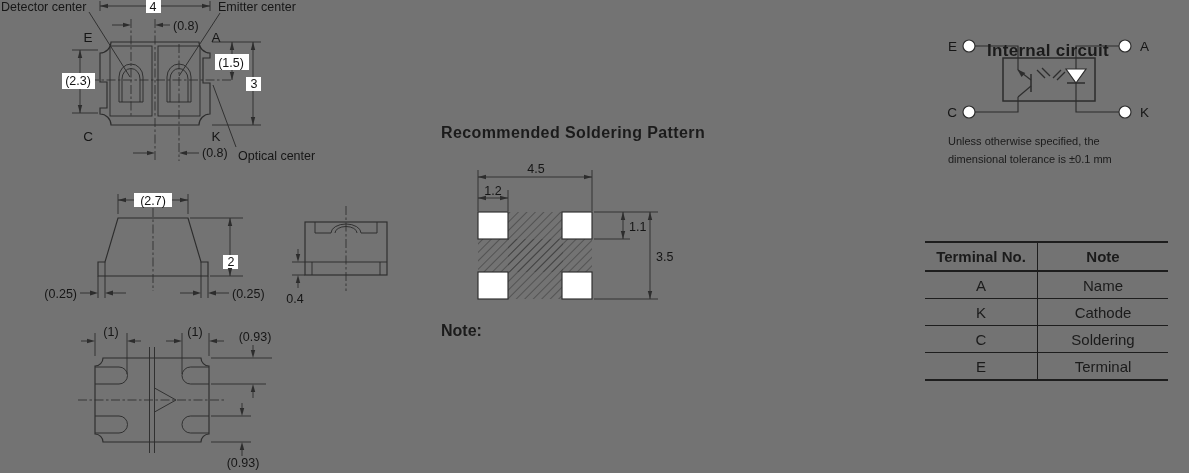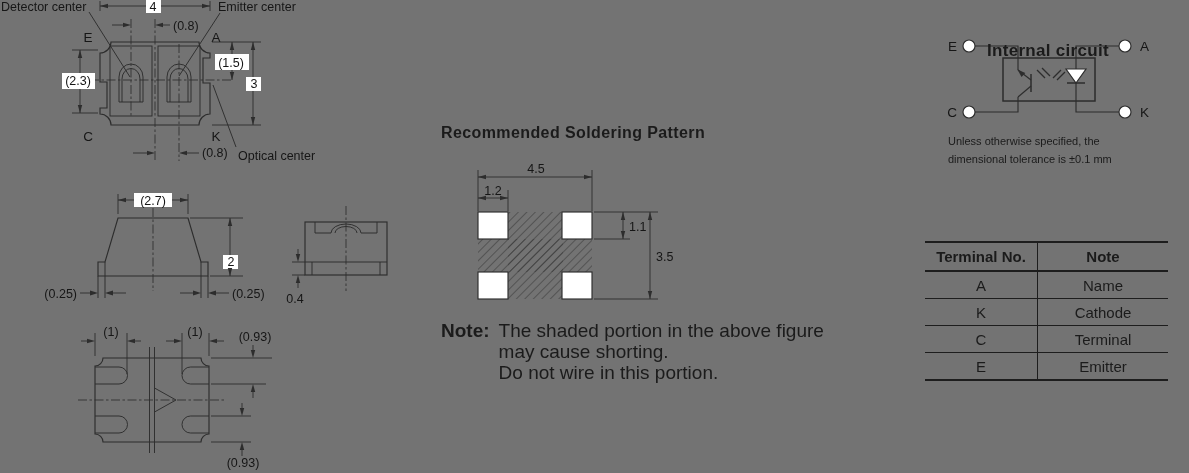--- a/index.html
+++ b/index.html
@@ -13,21 +13,21 @@
   .cl{stroke:#2d2d2d;stroke-width:0.85;fill:none;stroke-dasharray:9 2.5 2.5 2.5;}
   .arw{fill:#2d2d2d;stroke:none;}
   .bgw{fill:#ffffff;stroke:none;}
   .dtxt{font-size:12.5px;fill:#161616;}
   .ltxt{font-size:13.5px;fill:#161616;}
   .whitefill{fill:#ffffff;}
   .overlay{position:absolute;white-space:nowrap;}
   .solder-title{left:441px;top:124px;font-size:16px;font-weight:bold;letter-spacing:0.4px;}
   .circuit-title{left:946px;top:1px;width:204px;text-align:center;font-size:17px;font-weight:bold;letter-spacing:0.3px;margin-top:40px;}
   .tolerance{left:948px;top:133px;font-size:11px;line-height:17.5px;}
-  .note{left:441px;top:320px;font-size:19px;line-height:21px;}
+  .note{left:441px;top:320px;font-size:16px;line-height:21px;}
   .note-label{font-weight:bold;display:inline-block;vertical-align:top;}
   .note-lines{display:inline-block;vertical-align:top;margin-left:9px;}
   .terminal-table{position:absolute;left:925px;top:241px;width:243px;}
   .terminal-table table{width:100%;border-collapse:collapse;border-top:2.2px solid #1d1d1d;border-bottom:2.2px solid #1d1d1d;}
   .terminal-table th{border-bottom:2.2px solid #1d1d1d;font-size:15px;font-weight:bold;height:27px;text-align:center;padding:0;}
   .terminal-table td{border-top:1px solid #1d1d1d;font-size:15px;height:26px;text-align:center;padding:0;}
   .terminal-table th:first-child,.terminal-table td:first-child{border-right:1.4px solid #1d1d1d;width:112px;}
 </style>
 </head>
 <body>
@@ -308,25 +308,21 @@
       <path class="ln" d="M1119,46 H1076 V112 H1119"></path>
       <polygon class="ln whitefill" points="1066,69 1086,69 1076,83"></polygon>
       <line class="lnthick" x1="1067" y1="83" x2="1085" y2="83"></line>
     </g>
   </g>
 </svg>
 
 <div class="overlay solder-title">Recommended Soldering Pattern</div>
 
 <div class="overlay note">
-  <span class="note-label">Note:</span><div class="note-lines">
-    <div>The shaded portion in the above figure</div>
-    <div>may cause shorting.</div>
-    <div>Do not wire in this portion.</div>
-  </div>
+  <span class="note-label">Note:</span>
 </div>
 
 <div class="overlay circuit-title">Internal circuit</div>
 
 <div class="overlay tolerance">
   <div>Unless otherwise specified, the</div>
   <div>dimensional tolerance is ±0.1 mm</div>
 </div>
 
 <div class="terminal-table">
@@ -341,23 +337,23 @@
       <tr>
         <td>A</td>
         <td>Name</td>
       </tr>
       <tr>
         <td>K</td>
         <td>Cathode</td>
       </tr>
       <tr>
         <td>C</td>
+        <td>Soldering</td>
+      </tr>
+      <tr>
+        <td>E</td>
         <td>Terminal</td>
-      </tr>
-      <tr>
-        <td>E</td>
-        <td>Emitter</td>
       </tr>
     </tbody>
   </table>
 </div>
 
 </div>
 
 </body></html>

